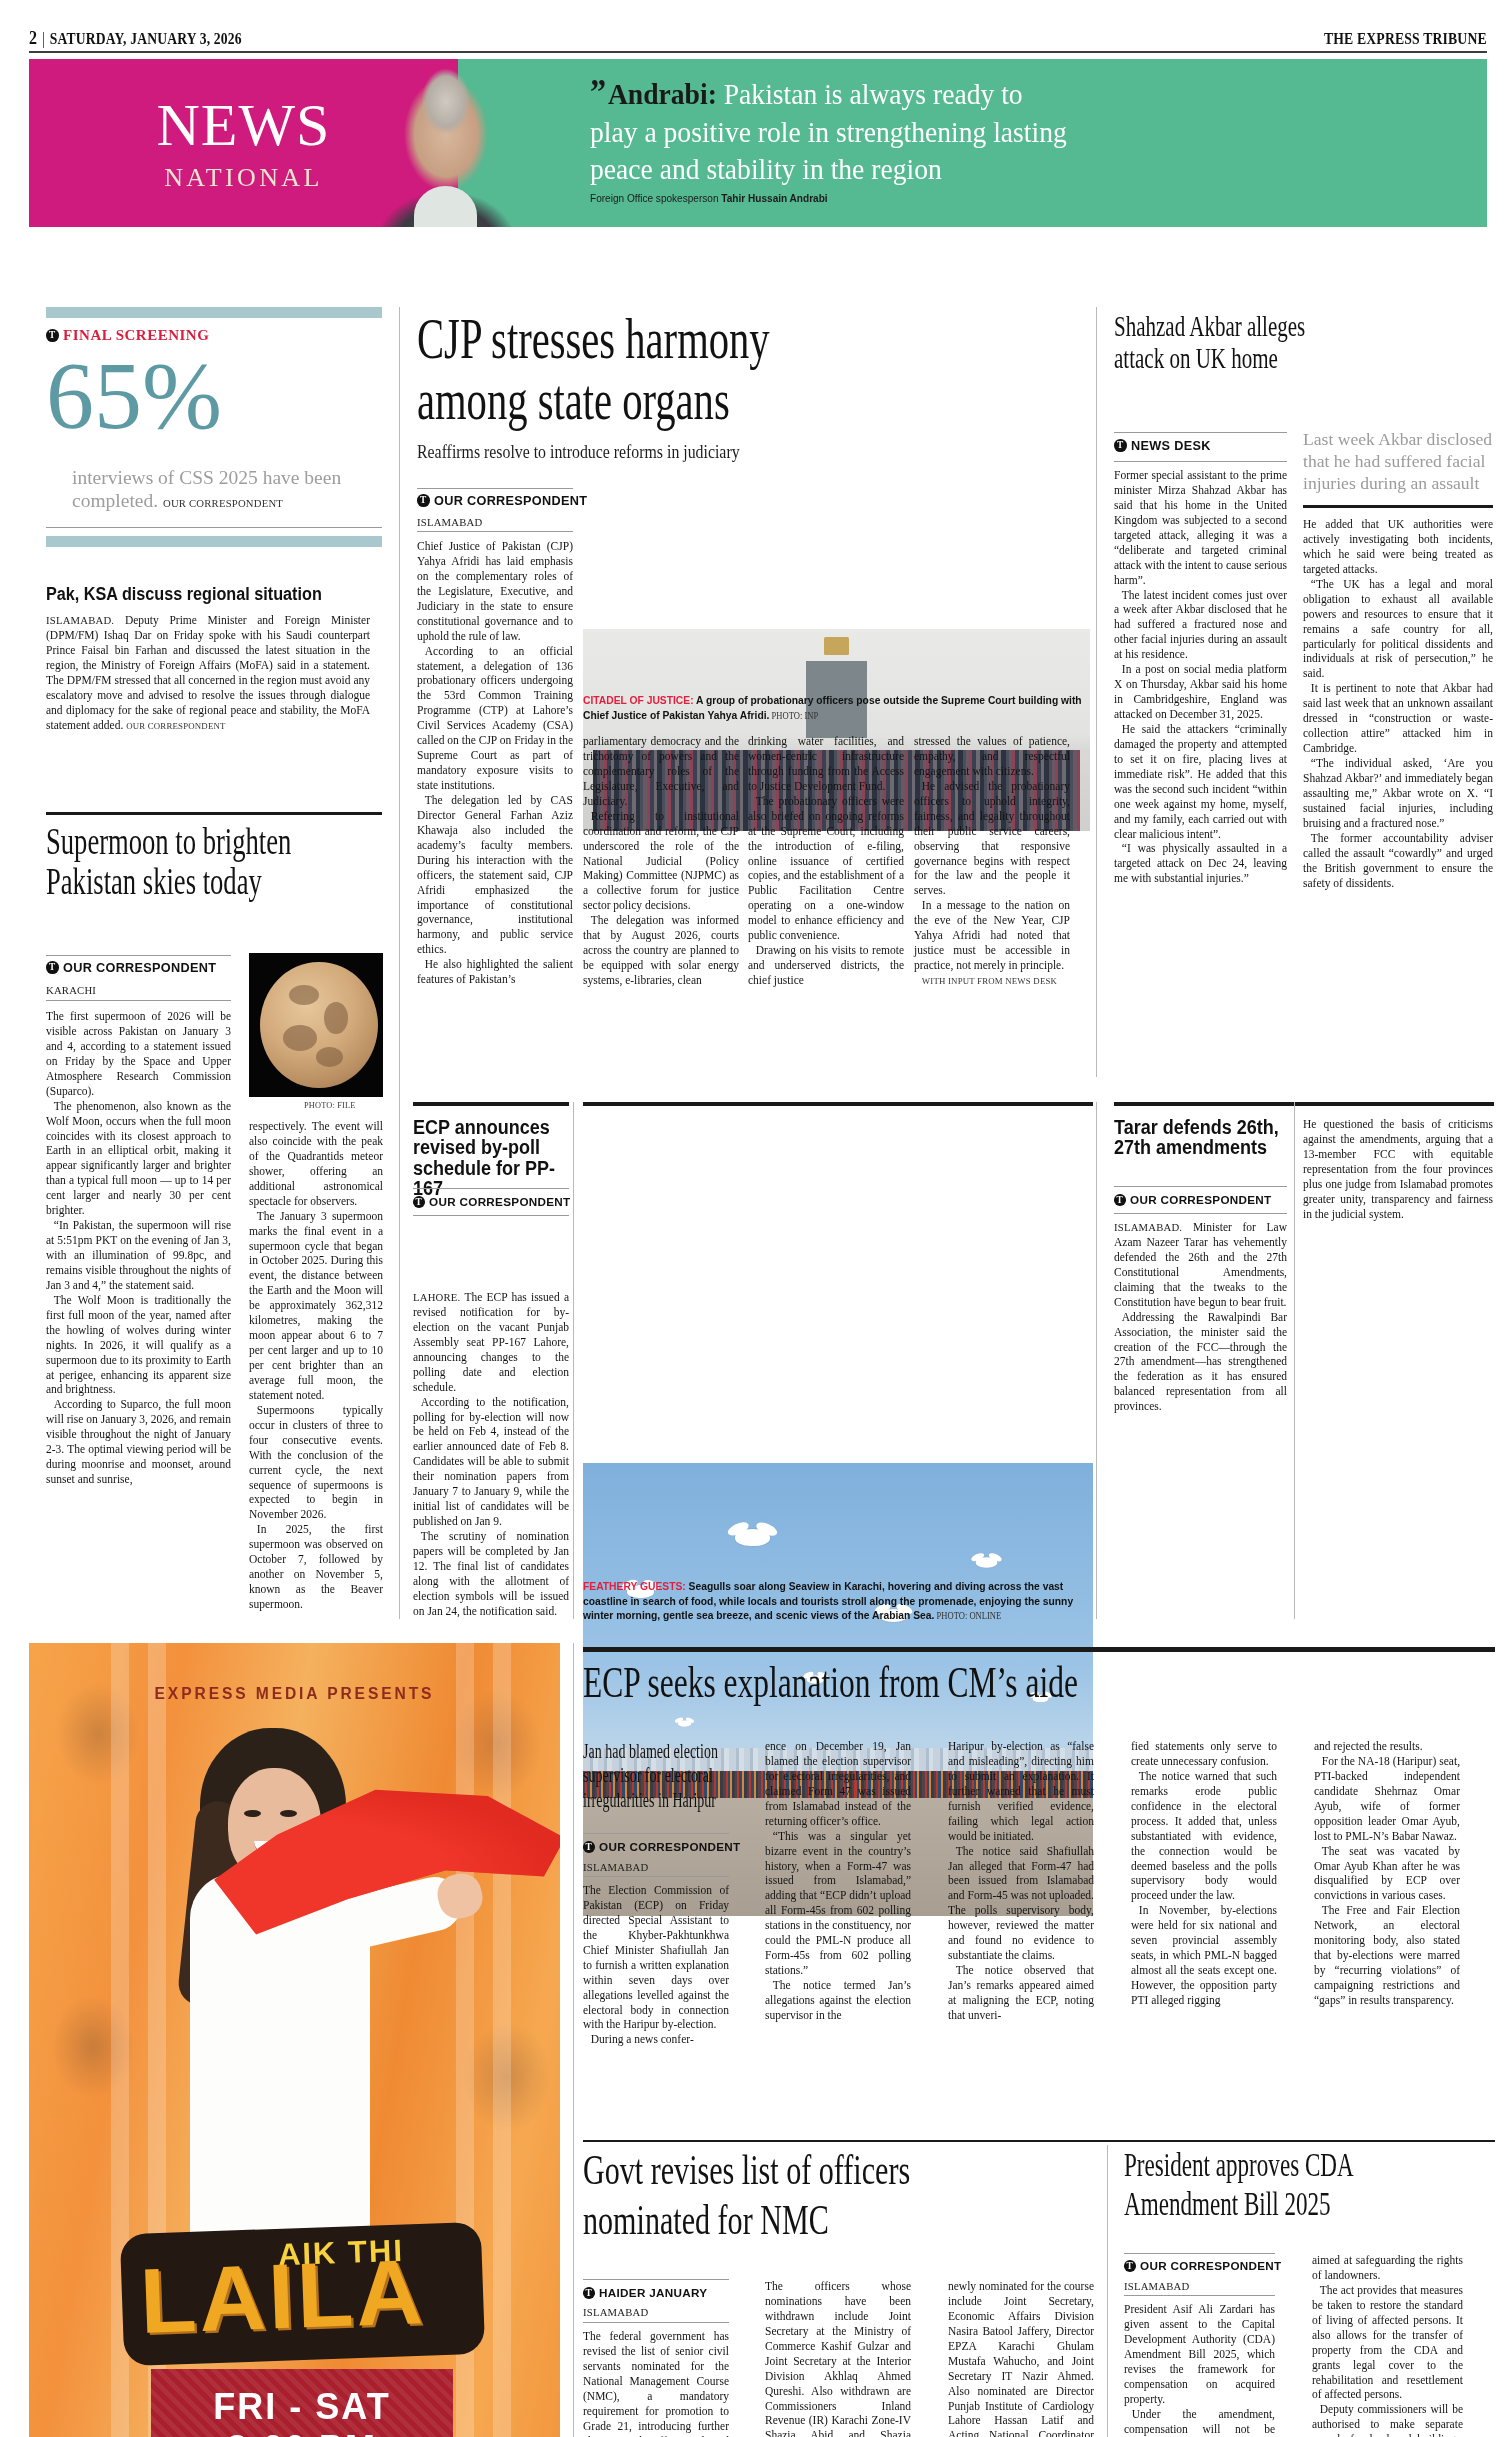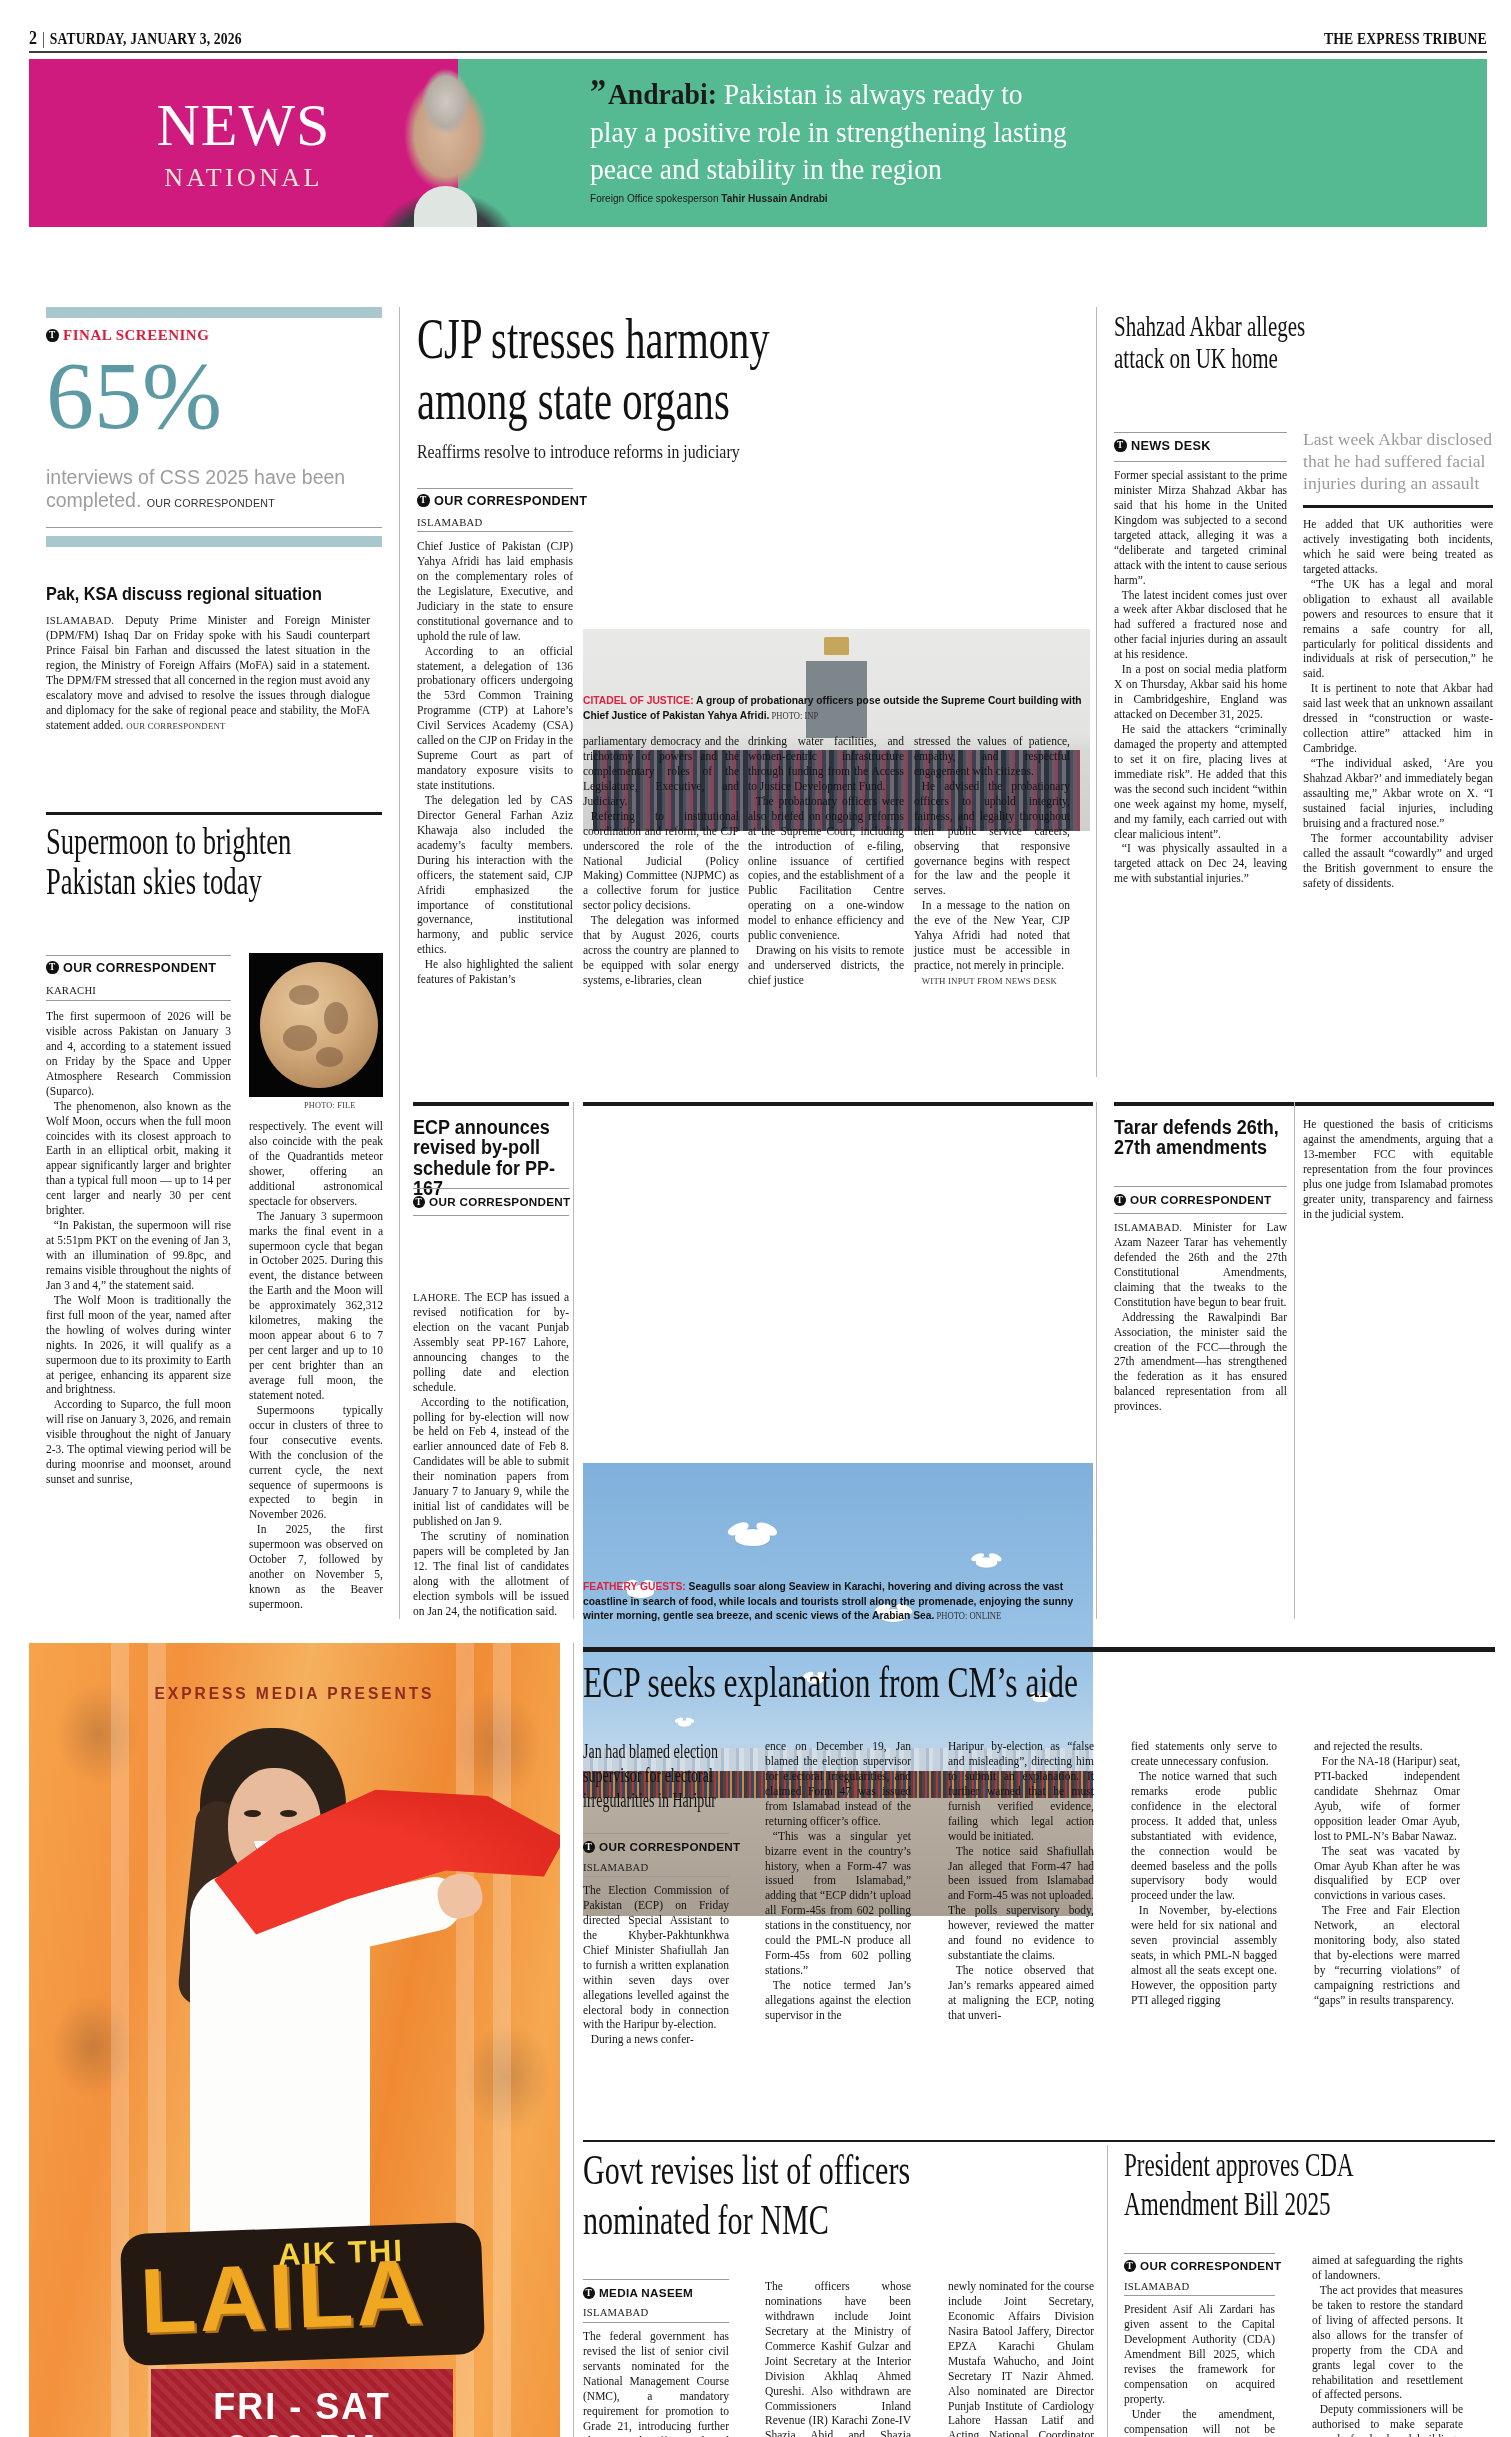--- a/index.html
+++ b/index.html
@@ -51,21 +51,21 @@
   .body p{margin:0;text-indent:7.8px;}
   .body p.first{text-indent:0;}
   .credit{font-family:"Liberation Serif",serif;font-size:8.8px;letter-spacing:0.2px;color:#333;}
   .tlogo{display:inline-block;width:12.7px;height:12.7px;border-radius:50%;background:#111;position:relative;vertical-align:-2px;margin-right:4.4px;}
   .tlogo:after{content:"T";position:absolute;left:0;right:0;top:-0.5px;text-align:center;color:#fff;font-family:"Liberation Serif",serif;font-weight:bold;font-size:9.3px;line-height:13px;}
 
   
   .tealband{position:absolute;background:#a9c8ce;}
   .fs-kicker{position:absolute;font-family:"Liberation Serif",serif;font-weight:bold;font-size:15px;letter-spacing:0.5px;color:#d81f3e;}
   .fs-number{position:absolute;font-family:"Liberation Serif",serif;font-size:96px;line-height:.8;color:#5e9aa4;}
-  .fs-text{position:absolute;font-family:Liberation Sans, sans-serif;font-size:19.5px;line-height:1.18;color:#9d9d9d;}
+  .fs-text{position:absolute;font-family:Liberation Serif, serif;font-size:19.5px;line-height:1.18;color:#9d9d9d;margin-left:26px;}
   .fs-text .cr{font-size:10.7px;color:#333;letter-spacing:0.2px;}
 
   
   .photo-box{position:absolute;overflow:hidden;background:#ddd;}
   .moonimg{background:#050505;position:relative;}
   .moonimg .disc{position:absolute;left:8%;top:6%;width:88%;height:88%;border-radius:50%;
     background:radial-gradient(circle at 40% 34%, #e7c79c 0%, #d3ab7c 42%, #b98f62 72%, #8a6846 100%);}
   .moonimg .crater{position:absolute;border-radius:50%;background:rgba(120,88,58,.55);}
   .courtimg{background:linear-gradient(#e9e9e7 0%, #e3e3e1 52%, #d8d8d6 60%, #cfcfcd 100%);position:relative;}
   .courtimg .arch{position:absolute;left:44%;top:16%;width:12%;height:38%;background:#7d868b;}
@@ -366,21 +366,21 @@
     <p>The Free and Fair Election Network, an electoral monitoring body, also stated that by-elections were marred by “recurring violations” of campaigning restrictions and “gaps” in results transparency.</p>
   </div>
 
   <div class="hrule" style="left:583px;top:2140px;width:912px;height:2.4px;"></div>
 
   <div class="hd hd-cond" style="position:absolute;left:583px;top:2150px;width:829px;font-size:43px;">Govt revises list of officers</div>
   <div class="hd hd-cond" style="position:absolute;left:583px;top:2200px;width:829px;font-size:43px;">nominated for NMC</div>
 
   <div class="thinrule" style="left:583px;top:2279px;width:146px;"></div>
   <div class="byline" style="position:absolute;left:583px;top:2286px;font-size:11.7px;">
-    <span class="tlogo" style="width:11.7px;height:11.7px;"></span><span>MEDIA NASEEM</span>
+    <span class="tlogo" style="width:11.7px;height:11.7px;"></span><span>HAIDER JANUARY</span>
   </div>
   <div class="dateline" style="position:absolute;left:583px;top:2306px;">ISLAMABAD</div>
   <div class="thinrule" style="left:583px;top:2322px;width:146px;"></div>
 
   <div class="body" style="position:absolute;left:583px;top:2329px;width:146px;">
     <p class="first">The federal government has revised the list of senior civil servants nominated for the National Management Course (NMC), a mandatory requirement for promotion to Grade 21, introducing further changes to the officers selected for the 124th NMC, it emerged on Friday.</p>
 
   </div>
   <div class="body" style="position:absolute;left:765px;top:2279px;width:146px;">
     <p class="first">The officers whose nominations have been withdrawn include Joint Secretary at the Ministry of Commerce Kashif Gulzar and Joint Secretary at the Interior Division Akhlaq Ahmed Qureshi. Also withdrawn are Commissioners Inland Revenue (IR) Karachi Zone-IV Shazia Abid and Shazia Memon, along with Commissioner Inland Revenue Karachi Hasnain Brohi. The list further includes Ejaz Ahmed Khan Yousafzai, Accountant Member of the Appellate Tribunal Inland Revenue (ATIR) and Ehsanullah, Postmaster General, K-P Circle, Peshawar.</p>

